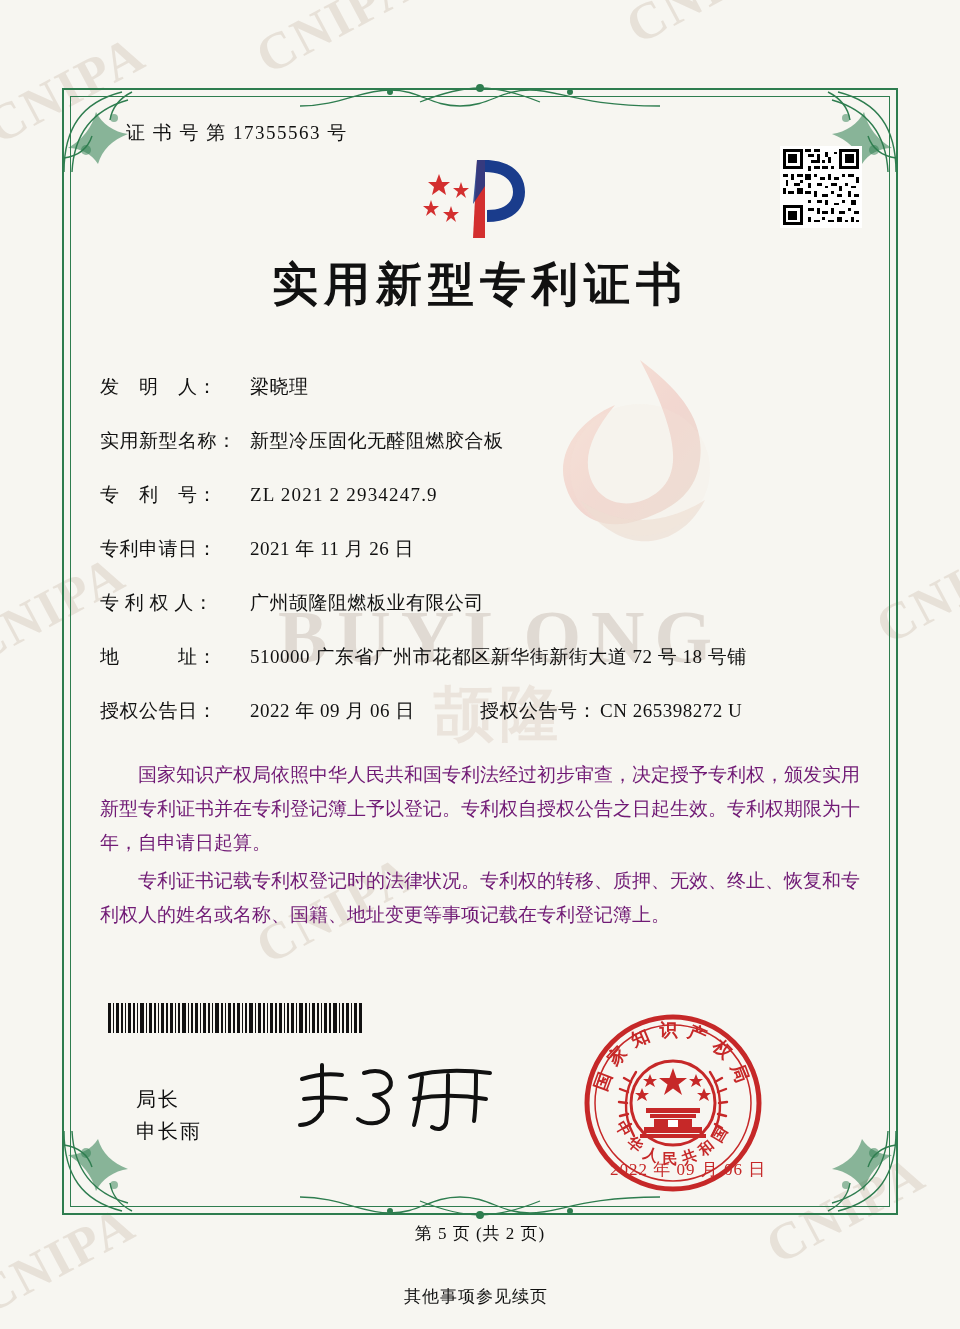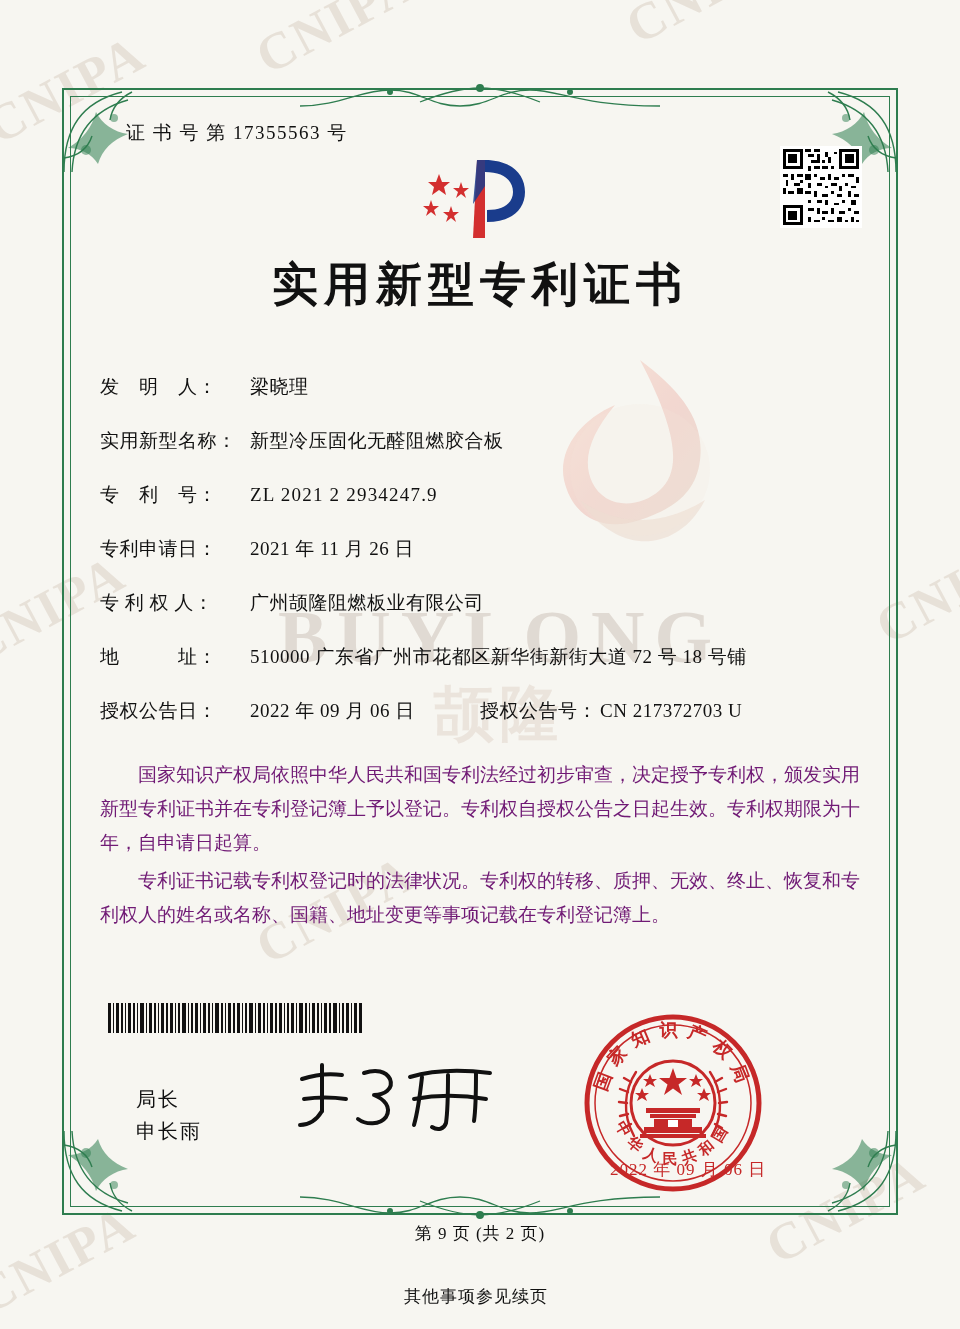--- a/index.html
+++ b/index.html
@@ -346,21 +346,21 @@
     </div>
     <div class="row">
       <div class="lbl">地　　　址：</div>
       <div class="val">510000 广东省广州市花都区新华街新街大道 72 号 18 号铺</div>
     </div>
 
     <div class="row">
       <div class="lbl">授权公告日：</div>
       <div class="sub-val" style="width:230px">2022 年 09 月 06 日</div>
       <div class="sub-lbl" style="width:120px">授权公告号：</div>
-      <div class="sub-val">CN 217372703 U</div>
+      <div class="sub-val">CN 265398272 U</div>
     </div>
   </div>
 
   <div class="paras">
     <p>国家知识产权局依照中华人民共和国专利法经过初步审查，决定授予专利权，颁发实用新型专利证书并在专利登记簿上予以登记。专利权自授权公告之日起生效。专利权期限为十年，自申请日起算。</p>
     <p>专利证书记载专利权登记时的法律状况。专利权的转移、质押、无效、终止、恢复和专利权人的姓名或名称、国籍、地址变更等事项记载在专利登记簿上。</p>
   </div>
 </div>
 
 <svg class="barcode" viewBox="0 0 256 30" shape-rendering="crispEdges">
@@ -488,14 +488,14 @@
   <text font-family="DejaVu Sans, Liberation Sans, sans-serif" font-size="18" font-weight="bold" fill="#c62828" letter-spacing="9">
     <textPath href="#arcTop" startOffset="50%" text-anchor="middle">国家知识产权局</textPath>
   </text>
   <text font-family="DejaVu Sans, Liberation Sans, sans-serif" font-size="15" font-weight="bold" fill="#c62828" letter-spacing="6">
     <textPath href="#arcBottom" startOffset="50%" text-anchor="middle">中华人民共和国</textPath>
   </text>
 </svg>
 
 <div class="seal-date">2022 年 09 月 06 日</div>
 
-<div class="page-no">第 9 页 (共 2 页)</div>
+<div class="page-no">第 5 页 (共 2 页)</div>
 <div class="footer-note">其他事项参见续页</div>
 
 </body></html>

